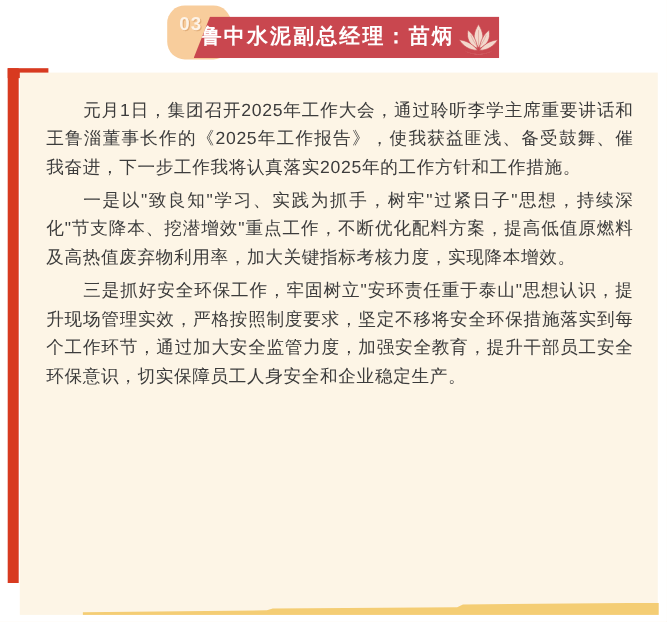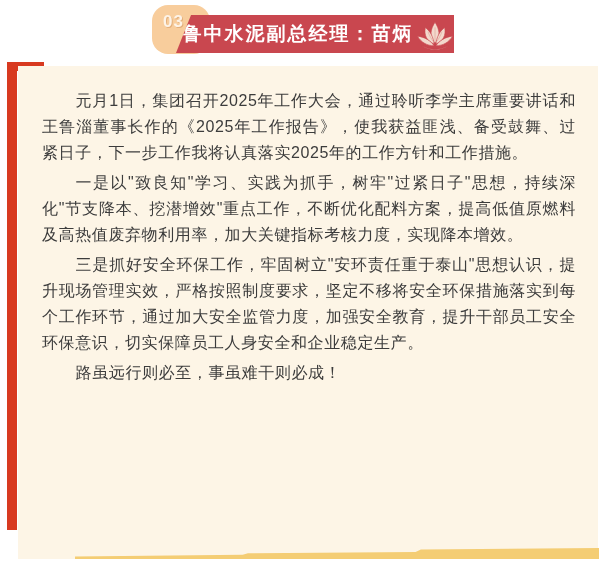--- a/index.html
+++ b/index.html
@@ -123,28 +123,27 @@
 <body>
 
 <div class="page">
 
   <div class="bracket-v"></div>
   <div class="bracket-h"></div>
 
   <div class="card">
     <div class="article">
 
-        <p>元月1日，集团召开2025年工作大会，通过聆听李学主席重要讲话和王鲁淄董事长作的《2025年工作报告》，使我获益匪浅、备受鼓舞、过紧日子，下一步工作我将认真落实2025年的工作方针和工作措施。</p>
+        <p>元月1日，集团召开2025年工作大会，通过聆听李学主席重要讲话和王鲁淄董事长作的《2025年工作报告》，使我获益匪浅、备受鼓舞、催我奋进，下一步工作我将认真落实2025年的工作方针和工作措施。</p>
 
         <p>一是以"致良知"学习、实践为抓手，树牢"过紧日子"思想，持续深化"节支降本、挖潜增效"重点工作，不断优化配料方案，提高低值原燃料及高热值废弃物利用率，加大关键指标考核力度，实现降本增效。</p>
 
 
         <p>三是抓好安全环保工作，牢固树立"安环责任重于泰山"思想认识，提升现场管理实效，严格按照制度要求，坚定不移将安全环保措施落实到每个工作环节，通过加大安全监管力度，加强安全教育，提升干部员工安全环保意识，切实保障员工人身安全和企业稳定生产。</p>
 
-        <p>路虽远行则必至，事虽难干则必成！</p>
       </div>
   </div>
 
   <div class="gold-wedge"></div>
 
   <div class="num-badge">
     <span class="num">03</span>
   </div>
 
   <div class="banner">

